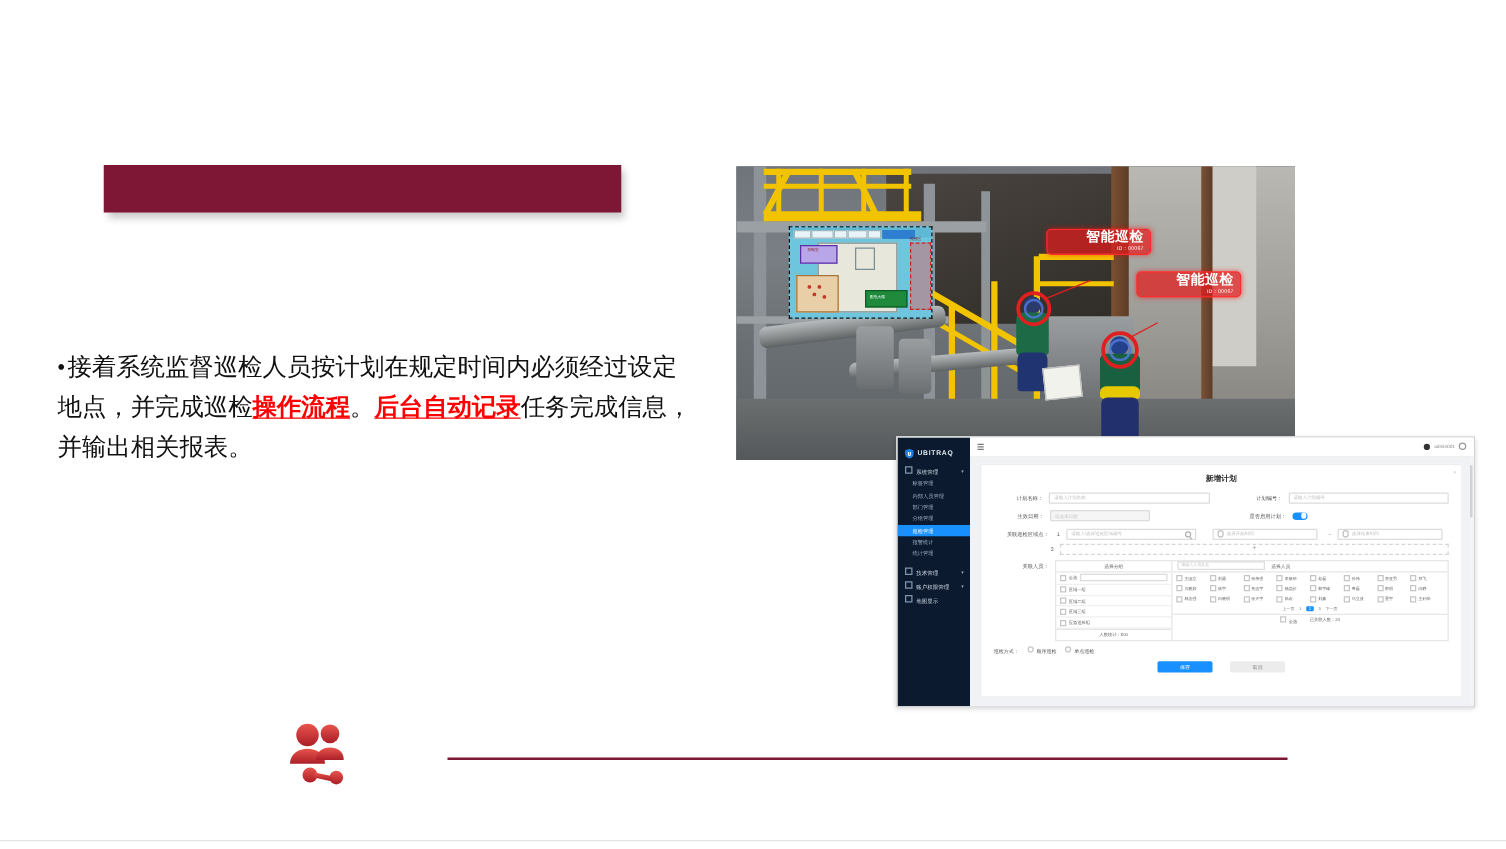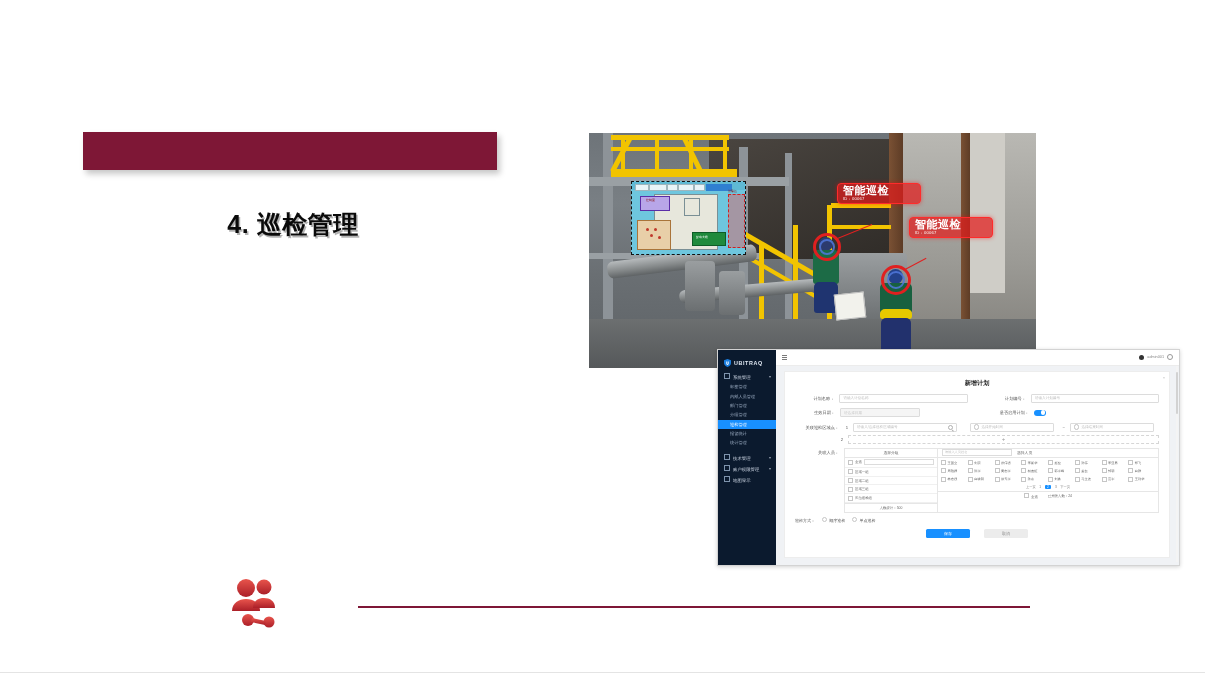--- a/index.html
+++ b/index.html
@@ -68,21 +68,21 @@
   .w-body{position:absolute;border-radius:5px 5px 3px 3px;}
   .w-head{position:absolute;border-radius:50%;}
 
   .ar-tag{
     position:absolute;
     background:rgba(226,28,28,0.72);
     border:1.5px solid #ff2b2b;
     border-radius:4px;
     color:#fff;
     padding:1px 5px 2px 5px;
-    text-align:left;
+    text-align:right;
     line-height:1.05;
     box-shadow:0 0 4px rgba(255,0,0,.5);
   }
   .ar-title{font-size:11px;font-weight:bold;letter-spacing:.5px;white-space:nowrap;}
   .ar-sub{font-size:4.2px;letter-spacing:.2px;white-space:nowrap;opacity:.95;}
   .ar-ring{position:absolute;border-radius:50%;border:3px solid #e02020;}
   .ar-ring:after{content:"";position:absolute;inset:3px;border-radius:50%;border:2px solid rgba(80,120,220,.85);}
   .ar-lead{position:absolute;background:#e02020;height:1px;transform-origin:left center;}
 
   
@@ -173,25 +173,27 @@
   .scrollbar{position:absolute;right:1px;top:16px;width:2.5px;height:196px;background:#f4f4f4;}
   .scrollbar i{position:absolute;left:0;top:6px;width:2.5px;height:42px;background:#d2d2d2;border-radius:2px;display:block;}
 </style>
 </head>
 <body>
 
 <div class="slide">
 
   <div class="maroon-bar"></div>
 
-  <div class="deck-title">4. 巡检管理</div>
 
   <div class="body-copy">
 
 
+    <p class="para">
+      <span class="bullet">•</span><span>接着系统监督巡检人员按计划在规定时间内必须经过设定地点，并完成巡检</span><span class="hl">操作流程</span><span>。</span><span class="hl">后台自动记录</span><span>任务完成信息，并输出相关报表。</span>
+    </p>
 
 
   </div>
 
   <svg class="group-icon" viewBox="0 0 58 52">
     <defs>
       <linearGradient id="gr" x1="0" y1="0" x2="0" y2="1">
         <stop offset="0" stop-color="#e8544c"></stop>
           <stop offset="1" stop-color="#ab1f28"></stop>
       </linearGradient>

